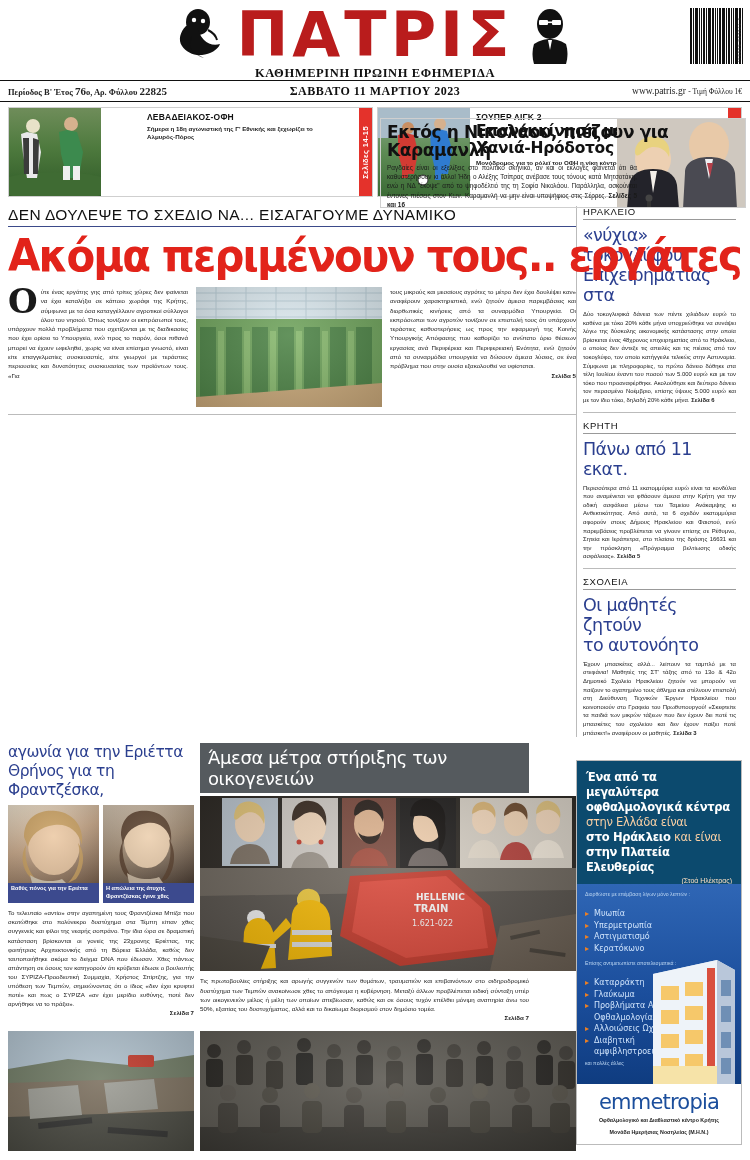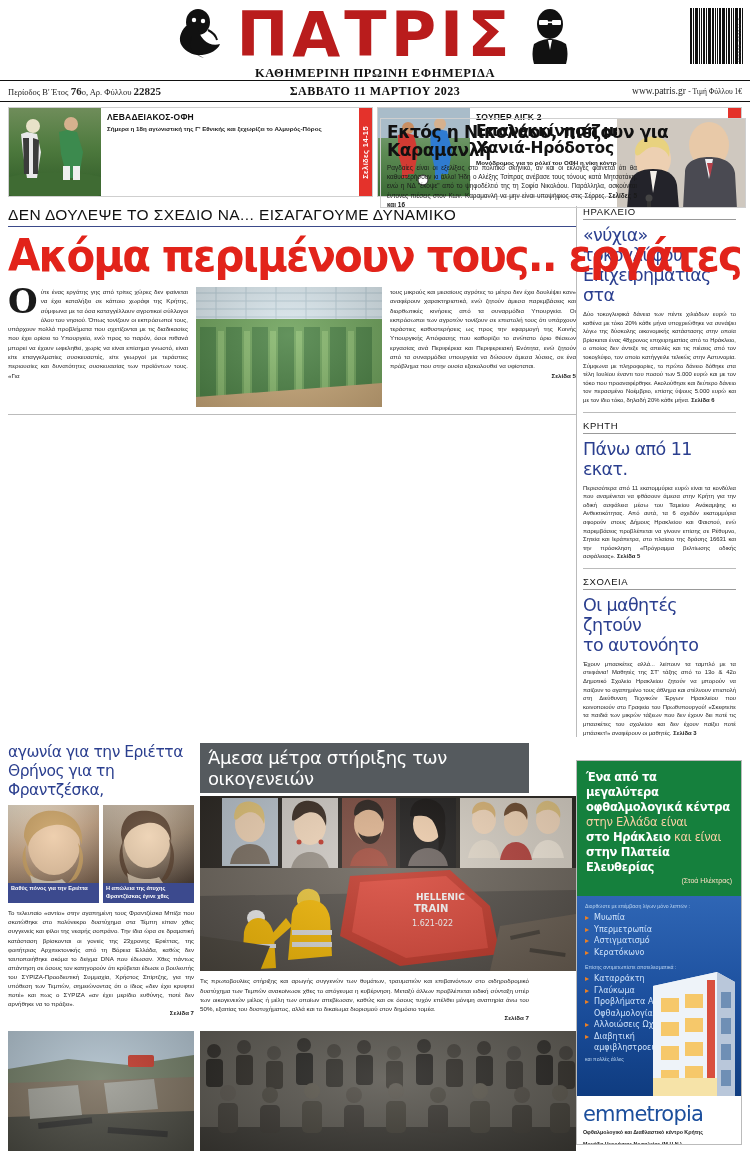--- a/index.html
+++ b/index.html
@@ -37,30 +37,30 @@
   .barcode { position: absolute; right: 6px; top: 8px; width: 54px; height: 56px; display: flex; gap: 1px; align-items: stretch; }
   .barcode i { display: block; background: #111; }
   .barcode-num { position: absolute; right: 2px; top: 10px; font-size: 4px; writing-mode: vertical-rl; color: #333; letter-spacing: 1px; }
 
   
   .datebar {
     border-top: 1.5px solid #111; border-bottom: 1.5px solid #111;
     height: 22px; display: flex; align-items: center;
     padding: 0 8px; margin: 2px 0 0 0;
   }
-  .datebar .left { flex: 1; font-family: "Liberation Serif", serif; font-size: 8.5px; color: #222; }
+  .datebar .left { flex: 1; font-family: "Liberation Serif", serif; font-size: 8.5px; color: #222; font-weight: bold; }
   .datebar .left b { font-size: 11px; }
   .datebar .center { flex: 1; text-align: center; font-family: "Liberation Serif", serif; font-weight: 700; font-size: 12px; letter-spacing: 0.5px; }
   .datebar .right { flex: 1; text-align: right; font-family: "Liberation Serif", serif; font-size: 9.5px; color: #222; }
   .datebar .right span { font-size: 7.5px; }
 
   
   .teaser-wrap { display: flex; gap: 4px; padding: 5px 8px 0 8px; height: 98px; }
   .teaser-box { border: 1px solid #cfcfcf; display: flex; height: 90px; overflow: hidden; background: #fff; }
-  .teaser-left { width: 366px; }
+  .teaser-left { width: 366px; gap: 40px; }
   .teaser-right { width: 366px; position: relative; }
   .tz-photo { width: 92px; flex: none; position: relative; overflow: hidden; }
   .tz-text { flex: 1; padding: 4px 5px 2px 6px; min-width: 0; }
   .tz-kicker { font-size: 8.5px; font-weight: 700; letter-spacing: 0.2px; color: #111; }
   .tz-head { font-family: "DejaVu Sans", sans-serif; font-weight: 700; font-size: 15.5px; line-height: 16.5px; letter-spacing: -0.3px; color: #111; margin-top: 1px; }
   .tz-sub { font-size: 6.2px; font-weight: 700; color: #222; line-height: 8px; margin-top: 3px; }
   .tz-pages { width: 13px; background: #e4322b; color: #fff; display: flex; align-items: center; justify-content: center; flex: none; }
   .tz-pages span { writing-mode: vertical-rl; transform: rotate(180deg); font-size: 7.5px; font-weight: 700; letter-spacing: 0.4px; }
 
   
@@ -122,32 +122,32 @@
 
   
   .bot { display: flex; padding: 8px 8px 0 8px; gap: 6px; }
   .bot-col { width: 186px; }
   .bot-col2 { width: 376px; }
   .bot-img { width: 100%; height: 120px; overflow: hidden; position: relative; }
   .bot-img-wide { width: 376px; height: 120px; overflow: hidden; position: relative; }
 
   
   .ad-eye { position: absolute; right: 8px; top: 760px; width: 166px; height: 385px; border: 1px solid #bbb; overflow: hidden; background: #fff; }
-  .eye-top { background: #15803d; padding: 9px 9px 12px 9px; color: #fff; }
+  .eye-top { background: #0c4a6e; padding: 9px 9px 0 9px; color: #fff; }
   .eye-top .l1 { font-family: "DejaVu Sans", sans-serif; font-weight: 700; font-size: 11.5px; line-height: 15px; letter-spacing: -0.3px; }
   .eye-top .l-dim { color: #f8cfa4; font-weight: 400; }
   .eye-top .l-small { text-align: right; font-size: 7px; color: #fbdfc2; margin-top: 2px; }
   .eye-mid { position: relative; height: 200px; background: linear-gradient(180deg,#2f66b5 0%, #1b4e9c 55%, #0f3c80 100%); padding: 7px 8px; color: #fff; overflow: hidden; }
   .eye-mid .hint { font-size: 5.2px; color: #bcd6f2; line-height: 7px; }
-  .eye-mid ul { list-style: none; margin-top: 2px; }
+  .eye-mid ul { list-style: none; margin-top: 10px; }
   .eye-mid li { font-family: "DejaVu Sans", sans-serif; font-size: 8px; line-height: 11.5px; color: #cfe3fb; position: relative; padding-left: 9px; }
   .eye-mid li::before { content: "\25B8"; position: absolute; left: 0; color: #f08021; font-size: 8px; }
   .eye-mid .gap { height: 6px; }
   .eye-bldg { position: absolute; right: -6px; bottom: 0; width: 108px; height: 150px; }
-  .eye-bot { padding: 7px 6px; text-align: left; }
+  .eye-bot { padding: 7px 6px; text-align: center; }
   .eye-logo { font-family: "DejaVu Sans", sans-serif; font-size: 21px; letter-spacing: -0.8px; color: #1b4e9c; line-height: 22px; }
   .eye-l2 { font-size: 5.3px; font-weight: 700; color: #222; line-height: 7.6px; margin-top: 4px; }
 
   
   .ph { position: absolute; inset: 0; }
   .vign { position: absolute; inset: 0; background: radial-gradient(ellipse at 50% 40%, rgba(255,255,255,.12), rgba(0,0,0,.18)); }
   .strike { text-align: right; }
 </style>
 </head>
 <body>

